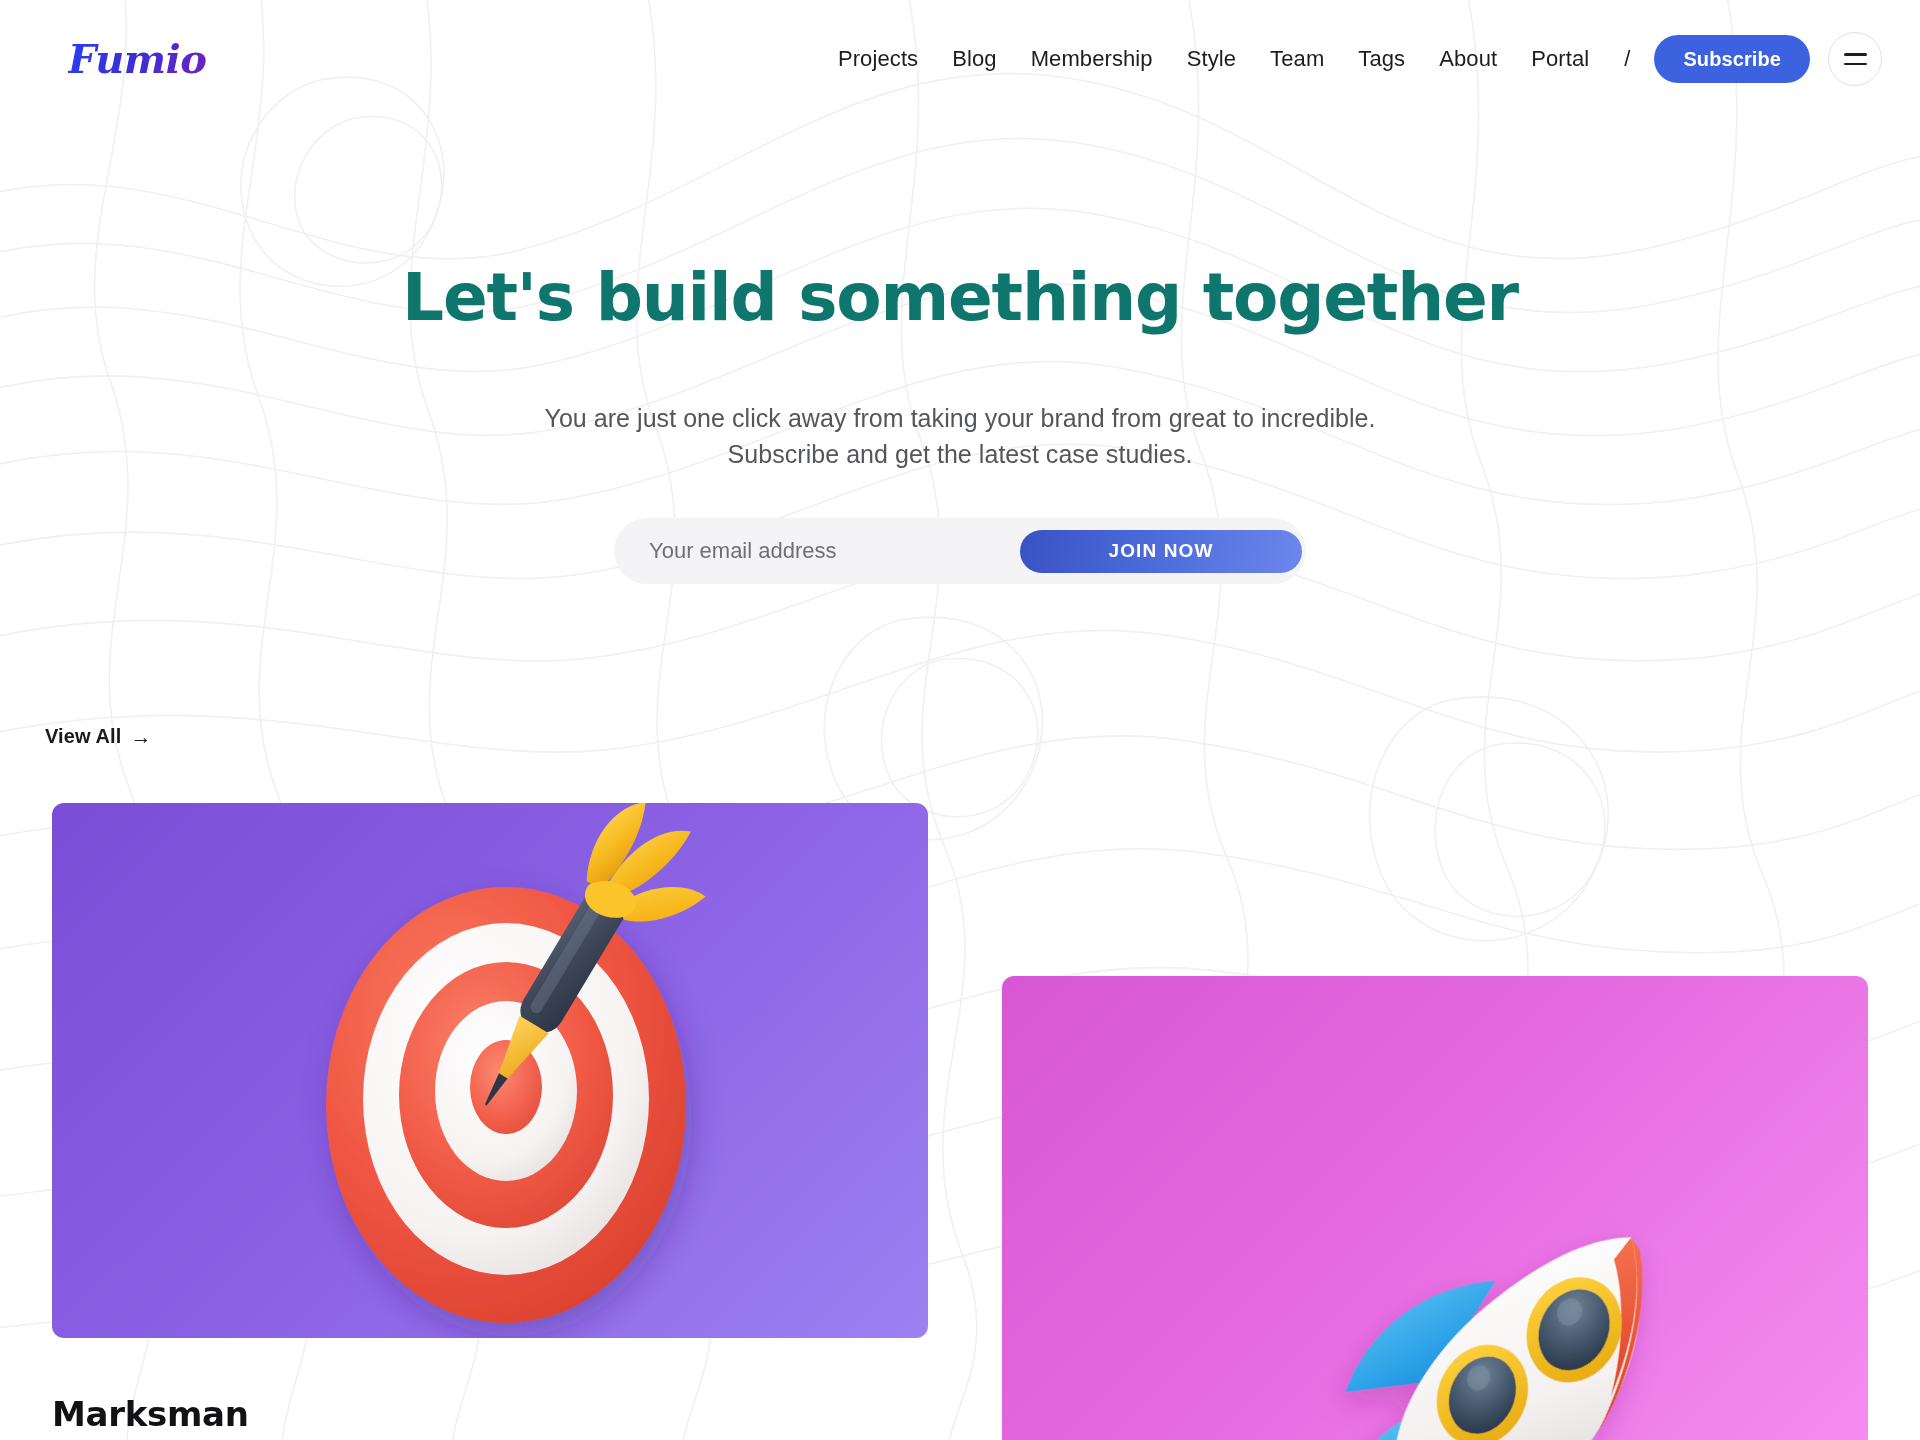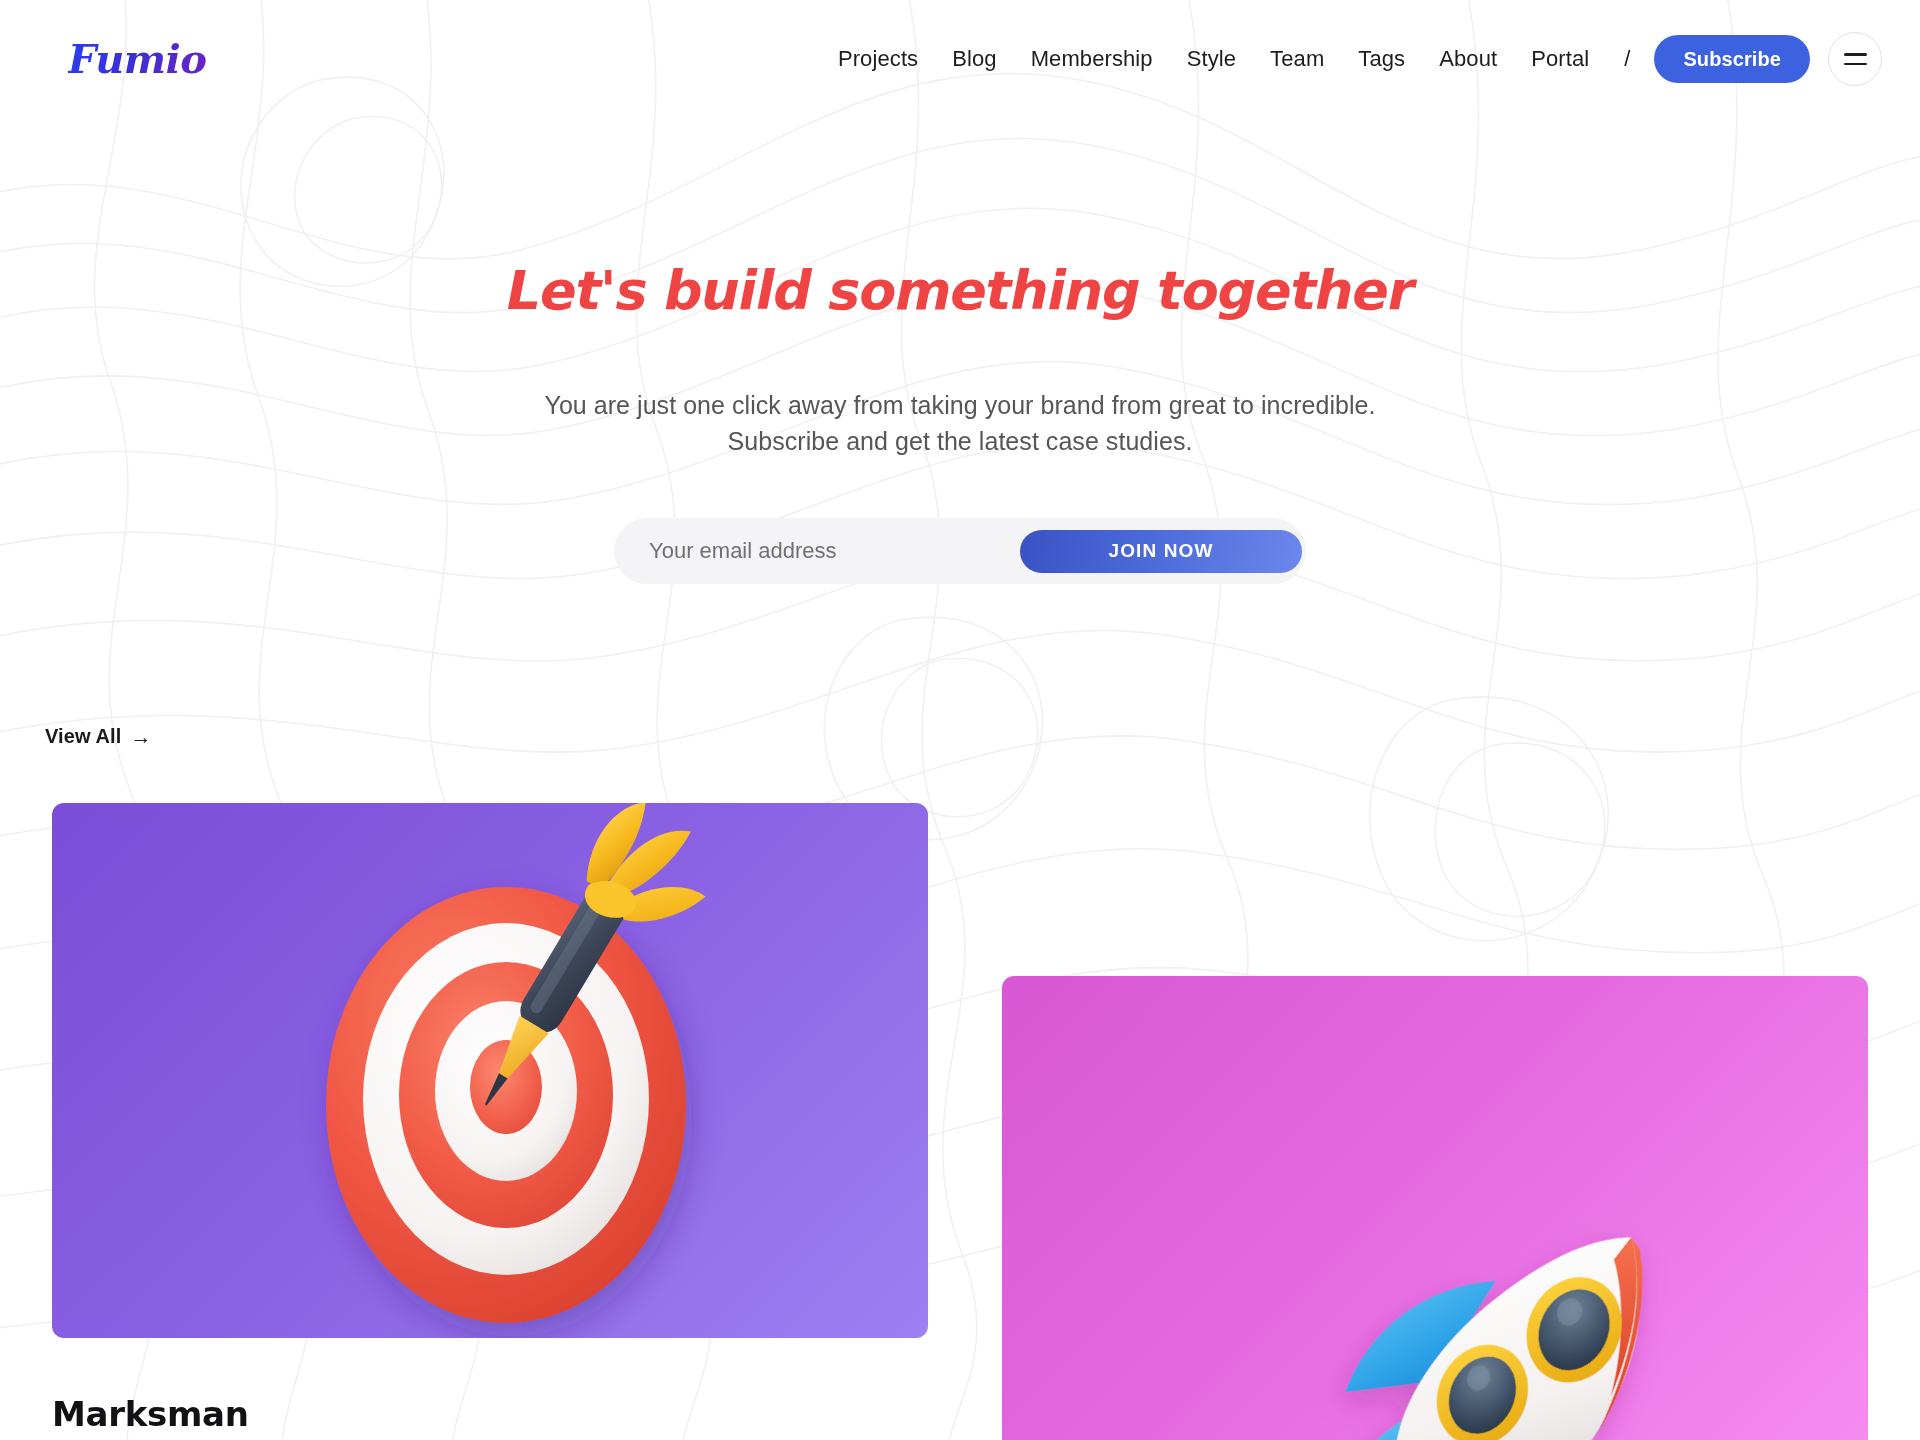--- a/index.html
+++ b/index.html
@@ -135,26 +135,25 @@
   .hero {
     position: absolute;
     top: 262px;
     left: 0;
     width: 1920px;
     text-align: center;
   }
 
   .hero-title {
     font-family: "DejaVu Sans", sans-serif;
-    font-size: 54px;
-    font-weight: bold;
-    color: #ef4444;
+    font-size: 66px;
+    font-weight: bold;
+    color: #0f766e;
     letter-spacing: -1.2px;
     line-height: 1.08;
-    font-style: italic;
   }
 
   .hero-sub {
     margin-top: 68px;
     font-size: 25px;
     line-height: 1.42;
     color: #55565b;
     letter-spacing: 0.05px;
   }
 

